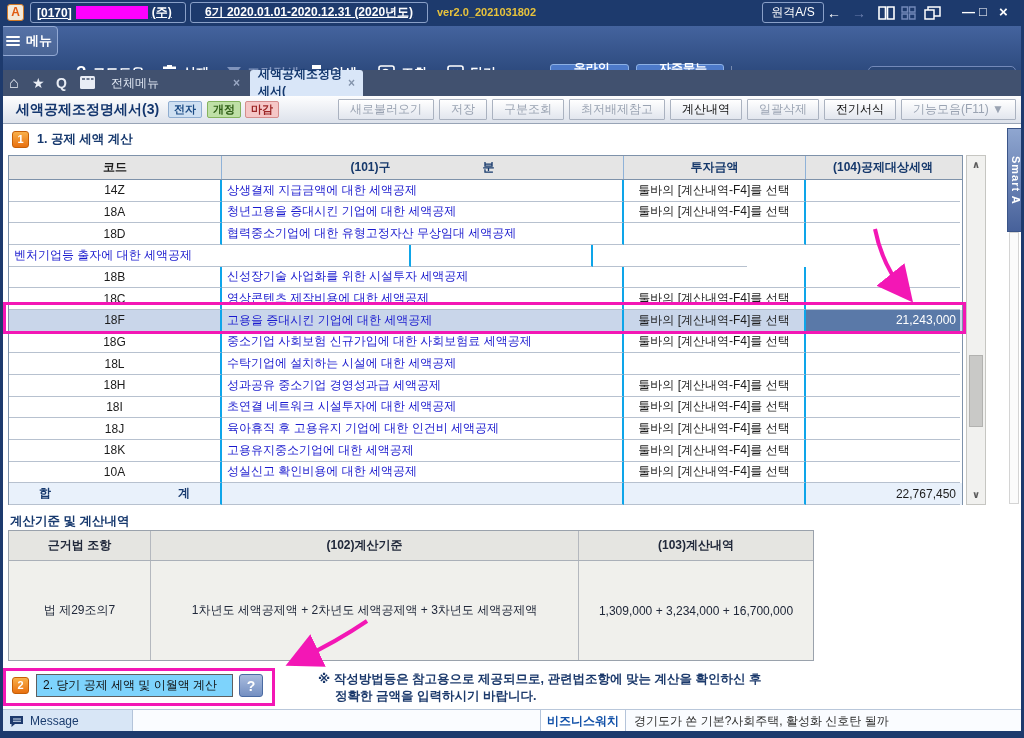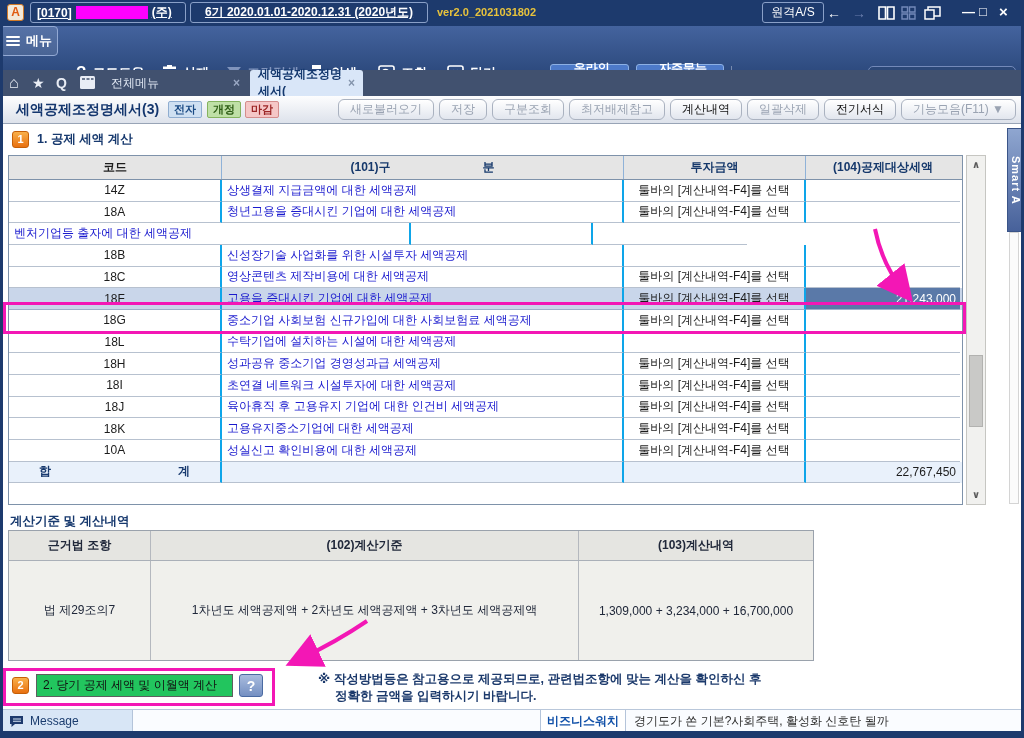--- a/index.html
+++ b/index.html
@@ -42,21 +42,21 @@
   .tab.active .x{color:#8494ac;}
 
   
   .pagehead{position:absolute;left:0;top:96px;width:1024px;height:28px;background:linear-gradient(#fdfdfe,#dde2eb);border-bottom:1px solid #98a4b6;}
   .ptitle{position:absolute;left:16px;top:5px;font-size:14px;font-weight:bold;color:#14366e;}
   .badge{position:absolute;top:5px;height:17px;font-size:11px;font-weight:bold;display:flex;align-items:center;padding:0 5px;border-radius:2px;}
   .b-blue{left:168px;background:#cfe0f2;border:1px solid #8fadd0;color:#1a4a84;}
   .b-green{left:207px;background:#bfe0a6;border:1px solid #85b35f;color:#2d5c14;}
   .b-red{left:245px;background:#f5c7c7;border:1px solid #d48d8d;color:#9c2727;}
   .hbtns{position:absolute;right:8px;top:3px;display:flex;gap:5px;}
-  .hbtn{height:21px;border:1px solid #aab2c0;border-radius:6px;background:linear-gradient(#ffffff,#e2e6ee);color:#111;font-size:12px;display:flex;align-items:center;justify-content:center;padding:0 11px;white-space:nowrap;}
+  .hbtn{height:21px;border:1px solid #aab2c0;border-radius:1px;background:linear-gradient(#ffffff,#e2e6ee);color:#111;font-size:12px;display:flex;align-items:center;justify-content:center;padding:0 11px;white-space:nowrap;}
   .hbtn.dis{color:#9aa3b2;}
 
   
   .secthead{position:absolute;display:flex;align-items:center;gap:8px;}
   .numbadge{width:17px;height:17px;background:linear-gradient(#f9b04a,#e8700f);border:1px solid #c55f07;border-radius:3px;color:#fff;font-weight:bold;font-size:11px;text-align:center;line-height:15px;}
   .sectlabel{color:#17396e;font-weight:bold;font-size:12.5px;}
 
   .table1{position:absolute;left:8px;top:155px;width:955px;height:350px;border:1px solid #7e92aa;background:#fff;}
   .t1head{display:flex;height:24px;background:#e5e5e5;border-bottom:1px solid #7e92aa;color:#15386b;font-weight:bold;}
   .t1head .cell{display:flex;align-items:center;justify-content:center;border-right:1px solid #8fb2d8;}
@@ -83,21 +83,21 @@
   .sidestrip{position:absolute;left:1009px;top:232px;width:10px;height:272px;background:#fbfbfb;border:1px solid #d4d4d4;}
 
   
   .table2{position:absolute;left:8px;top:530px;width:806px;border:1px solid #9aa2ac;}
   .t2head{display:flex;height:30px;background:#e5e5e1;border-bottom:1px solid #aab0b8;color:#20283a;font-weight:bold;}
   .t2body{display:flex;height:99px;background:#f0f0ec;color:#20283a;}
   .t2head>div,.t2body>div{display:flex;align-items:center;justify-content:center;border-right:1px solid #b4b8be;text-align:center;}
   .t2c1{width:142px;}.t2c2{width:428px;}.t2c3{width:234px;border-right:none !important;}
 
   
-  .sel2{position:absolute;left:36px;top:674px;width:197px;height:23px;background:#22c55e;border:1px solid #5f5f5f;display:flex;align-items:center;padding:0 6px;color:#111;font-size:12px;white-space:nowrap;overflow:hidden;}
+  .sel2{position:absolute;left:36px;top:674px;width:197px;height:23px;background:#7dd3fc;border:1px solid #5f5f5f;display:flex;align-items:center;padding:0 6px;color:#111;font-size:12px;white-space:nowrap;overflow:hidden;}
   .helpbtn{position:absolute;left:239px;top:674px;width:24px;height:23px;background:linear-gradient(#a9bcde,#7590c2);border:1px solid #4a6aa2;border-radius:3px;color:#fff;font-weight:bold;font-size:14px;display:flex;align-items:center;justify-content:center;}
   .notice{position:absolute;left:318px;top:671px;color:#1c3a6c;font-weight:bold;font-size:12.5px;line-height:17px;white-space:nowrap;}
   .notice .l2{padding-left:17px;}
 
   
   .ann-box{position:absolute;border:3px solid #f317b5;z-index:40;pointer-events:none;}
   .annsvg{position:absolute;left:0;top:0;z-index:41;pointer-events:none;}
 
   
   .statusbar{position:absolute;left:0;top:709px;width:1024px;height:22px;background:#fafcff;border-top:1px solid #b9c7da;}
@@ -280,20 +280,26 @@
           <div class="cell c-inv">툴바의 [계산내역-F4]를 선택</div>
           <div class="cell c-amt"></div>
         </div>
         <div class="t1row">
           <div class="cell c-code">18A</div>
           <div class="cell c-desc">청년고용을 증대시킨 기업에 대한 세액공제</div>
           <div class="cell c-inv">툴바의 [계산내역-F4]를 선택</div>
           <div class="cell c-amt"></div>
         </div>
         <div class="t1row">
+          <div class="cell c-code">18D</div>
+          <div class="cell c-desc">협력중소기업에 대한 유형고정자산 무상임대 세액공제</div>
+          <div class="cell c-inv"></div>
+          <div class="cell c-amt"></div>
+        </div>
+        <div class="t1row">
           <div class="cell c-desc">벤처기업등 출자에 대한 세액공제</div>
           <div class="cell c-inv"></div>
           <div class="cell c-amt"></div>
         </div>
         <div class="t1row">
           <div class="cell c-code">18B</div>
           <div class="cell c-desc">신성장기술 사업화를 위한 시설투자 세액공제</div>
           <div class="cell c-inv"></div>
           <div class="cell c-amt"></div>
         </div>

